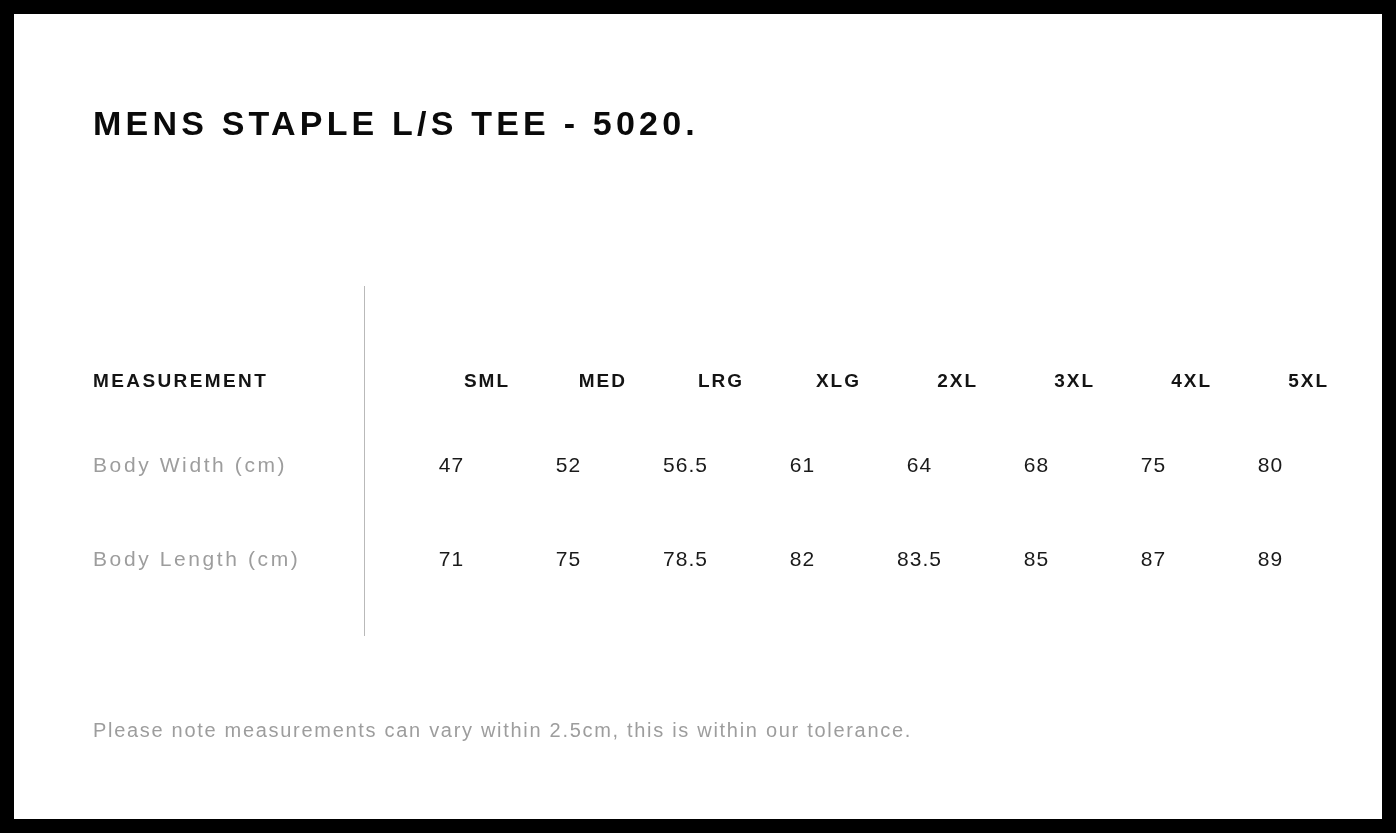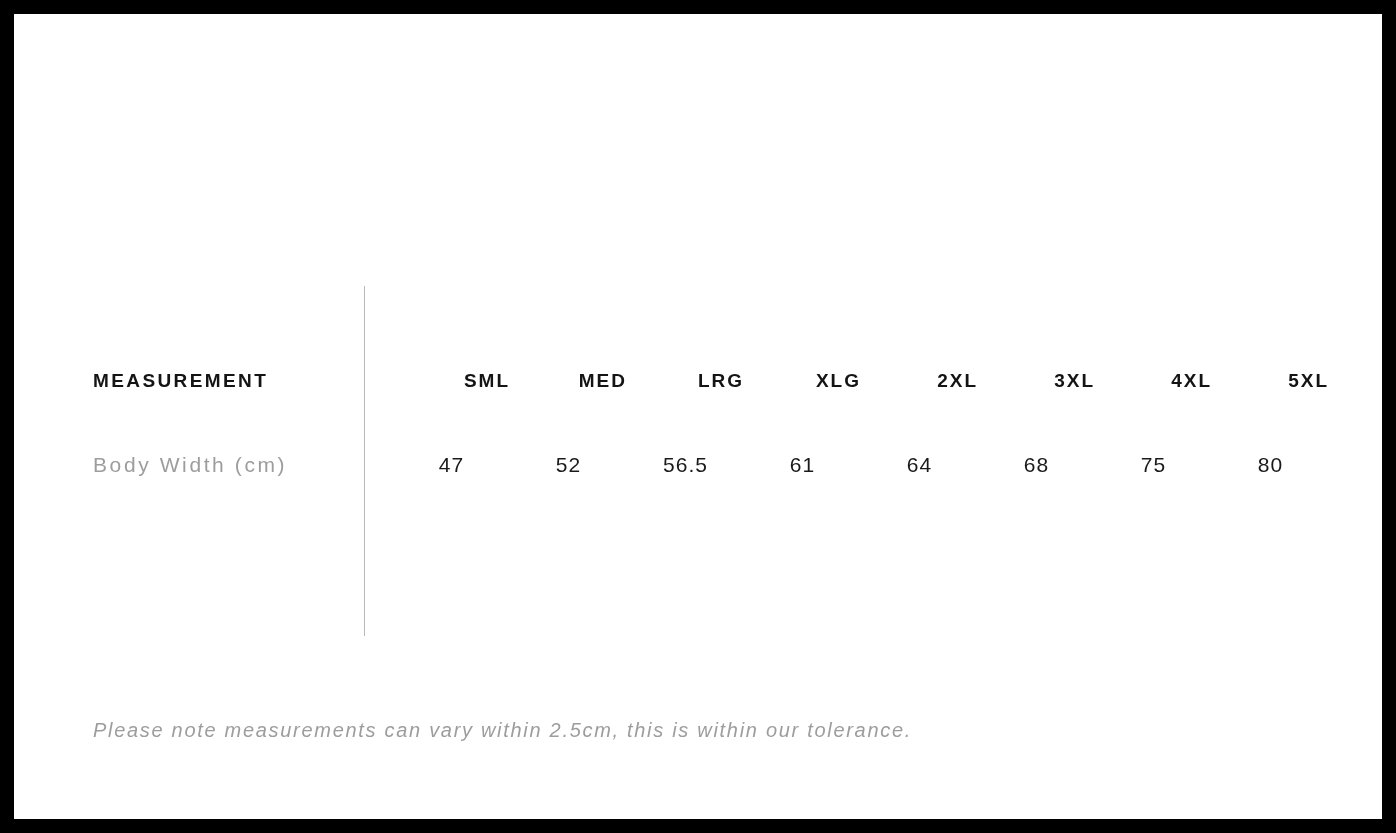--- a/index.html
+++ b/index.html
@@ -103,32 +103,32 @@
     font-weight: normal;
     letter-spacing: 1.0px;
     color: #1a1a1a;
     white-space: nowrap;
   }
   #note {
     position: absolute;
     left: 79px;
     top: 705px;
     font-size: 20px;
-    font-style: italic;
     letter-spacing: 1.7px;
     color: #9d9d9d;
     white-space: nowrap;
   }
 </style>
 </head>
 <body>
 
 <div id="page">
   <div id="card">
 
+    <div id="title">MENS STAPLE L/S TEE - 5020.</div>
 
     <div id="divider"></div>
 
     <table>
       <colgroup>
         <col class="label-col">
         <col class="data-col">
         <col class="data-col">
         <col class="data-col">
         <col class="data-col">
@@ -155,19 +155,30 @@
           <td class="td-label">Body Width (cm)</td>
           <td class="td-value">47</td>
           <td class="td-value">52</td>
           <td class="td-value">56.5</td>
           <td class="td-value">61</td>
           <td class="td-value">64</td>
           <td class="td-value">68</td>
           <td class="td-value">75</td>
           <td class="td-value">80</td>
         </tr>
+        <tr class="data-row">
+          <td class="td-label">Body Length (cm)</td>
+          <td class="td-value">71</td>
+          <td class="td-value">75</td>
+          <td class="td-value">78.5</td>
+          <td class="td-value">82</td>
+          <td class="td-value">83.5</td>
+          <td class="td-value">85</td>
+          <td class="td-value">87</td>
+          <td class="td-value">89</td>
+        </tr>
       </tbody>
     </table>
 
     <div id="note">Please note measurements can vary within 2.5cm, this is within our tolerance.</div>
 
   </div>
 </div>
 
 </body></html>

